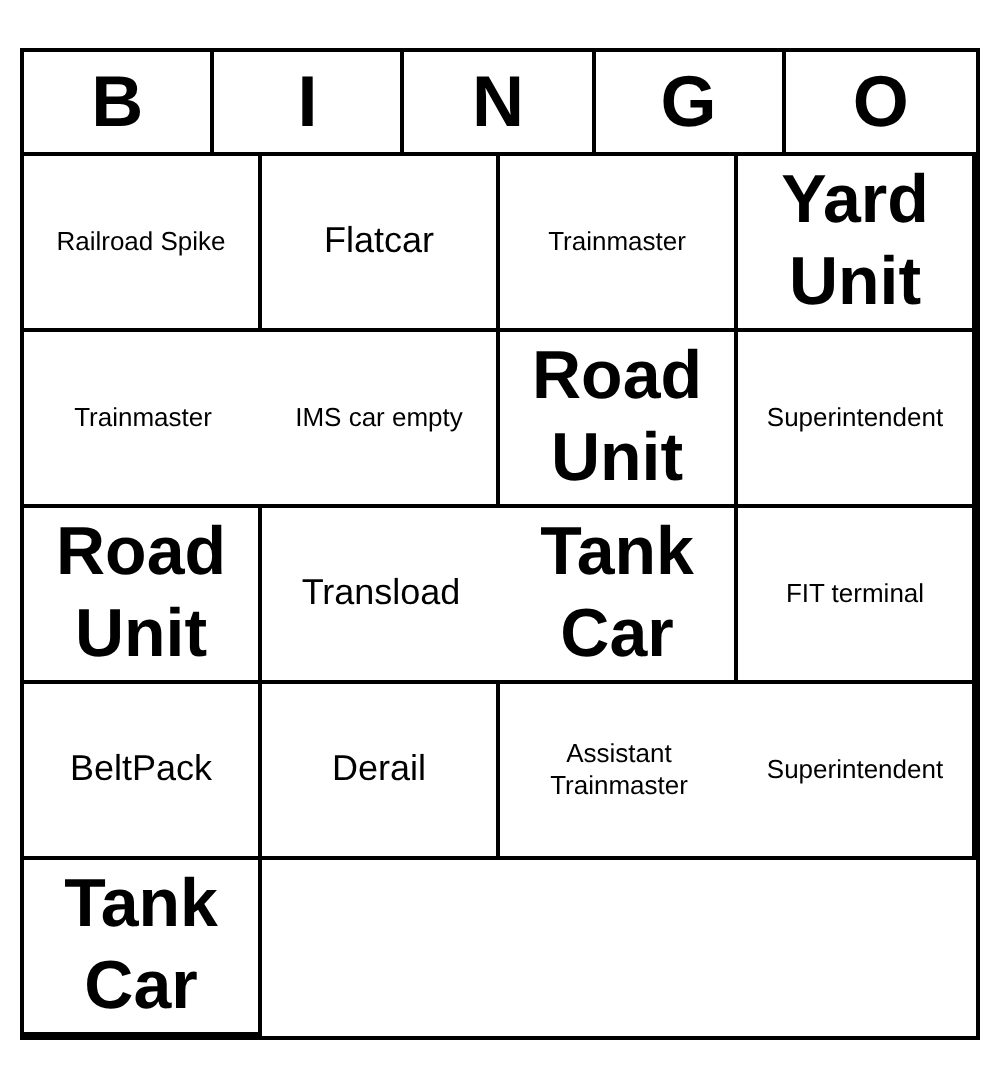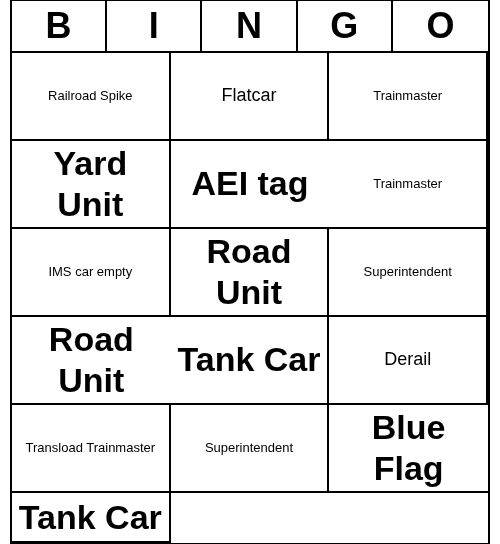--- a/index.html
+++ b/index.html
@@ -27,21 +27,21 @@
       font-size: 36px;
       font-weight: bold;
       padding: 4px 0;
       border-right: 2px solid #000;
     }
     .bingo-header-cell:last-child {
       border-right: none;
     }
     .bingo-grid {
       display: grid;
-      grid-template-columns: repeat(3, 1fr);
+      grid-template-columns: repeat(4, 1fr);
       grid-template-rows: repeat(5, 88px);
     }
     .bingo-cell {
       border-right: 2px solid #000;
       border-bottom: 2px solid #000;
       display: flex;
       align-items: center;
       justify-content: center;
       text-align: center;
       padding: 4px;
@@ -82,49 +82,52 @@
       <div class="bingo-cell">
         <span class="text-medium">Flatcar</span>
       </div>
       <div class="bingo-cell">
         <span class="text-small">Trainmaster</span>
       </div>
       <div class="bingo-cell">
         <span class="text-large">Yard Unit</span>
       </div>
       <div class="bingo-cell">
-        <span class="text-large">AEI tag</span>
-      </div>
-      <div class="bingo-cell">
         <span class="text-small">Trainmaster</span>
       </div>
       <div class="bingo-cell">
         <span class="text-small">IMS car empty</span>
       </div>
       <div class="bingo-cell">
         <span class="text-large">Road Unit</span>
       </div>
       <div class="bingo-cell">
         <span class="text-small">Superintendent</span>
       </div>
       <div class="bingo-cell">
         <span class="text-large">Road Unit</span>
       </div>
       <div class="bingo-cell">
+        <span class="text-medium">Transload</span>
+      </div>
+      <div class="bingo-cell">
         <span class="text-large">Tank Car</span>
+      </div>
+      <div class="bingo-cell">
+        <span class="text-small">FIT terminal</span>
+      </div>
+      <div class="bingo-cell">
+        <span class="text-medium">BeltPack</span>
       </div>
       <div class="bingo-cell">
         <span class="text-medium">Derail</span>
       </div>
       <div class="bingo-cell">
-        <span class="text-small">Transload Trainmaster</span>
+        <span class="text-small">Assistant Trainmaster</span>
       </div>
       <div class="bingo-cell">
         <span class="text-small">Superintendent</span>
-      </div>
-      <div class="bingo-cell">
-        <span class="text-large">Blue Flag</span>
       </div>
       <div class="bingo-cell">
         <span class="text-large">Tank Car</span>
       </div>
     </div>
 </div>
 
 </body></html>

